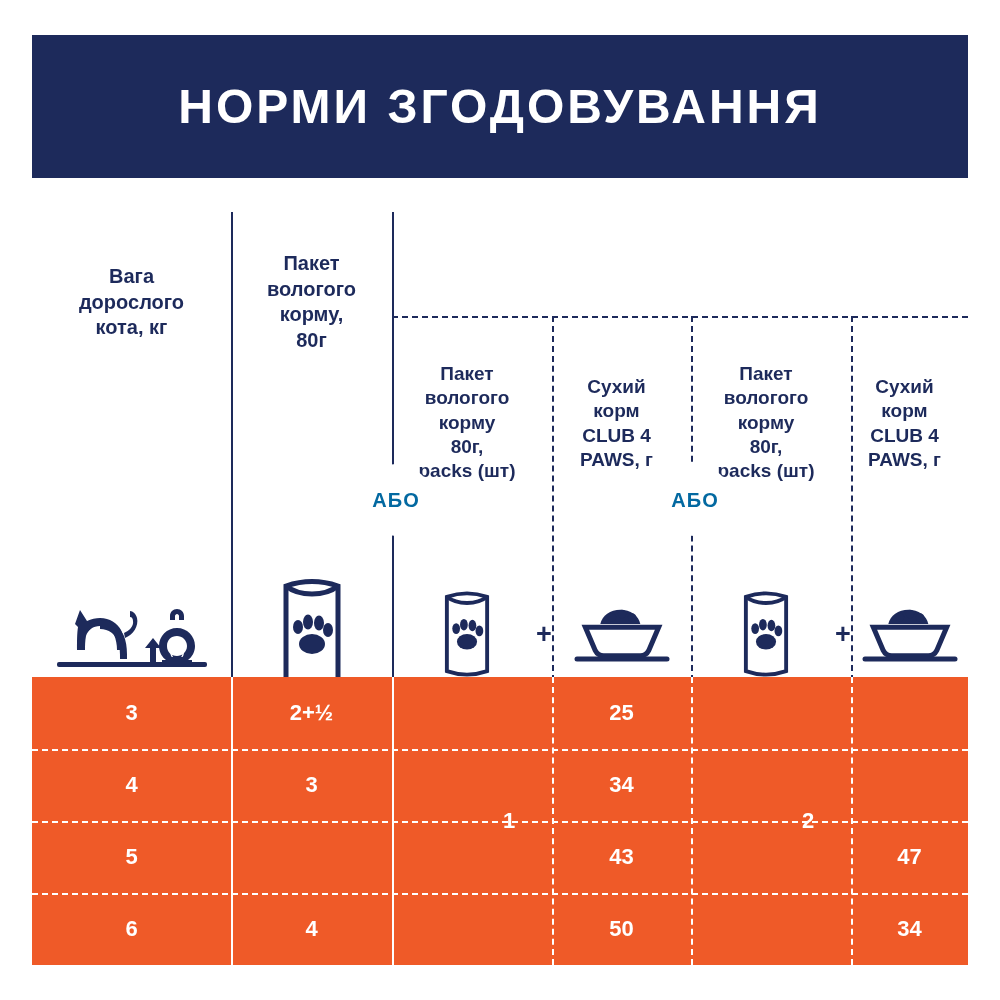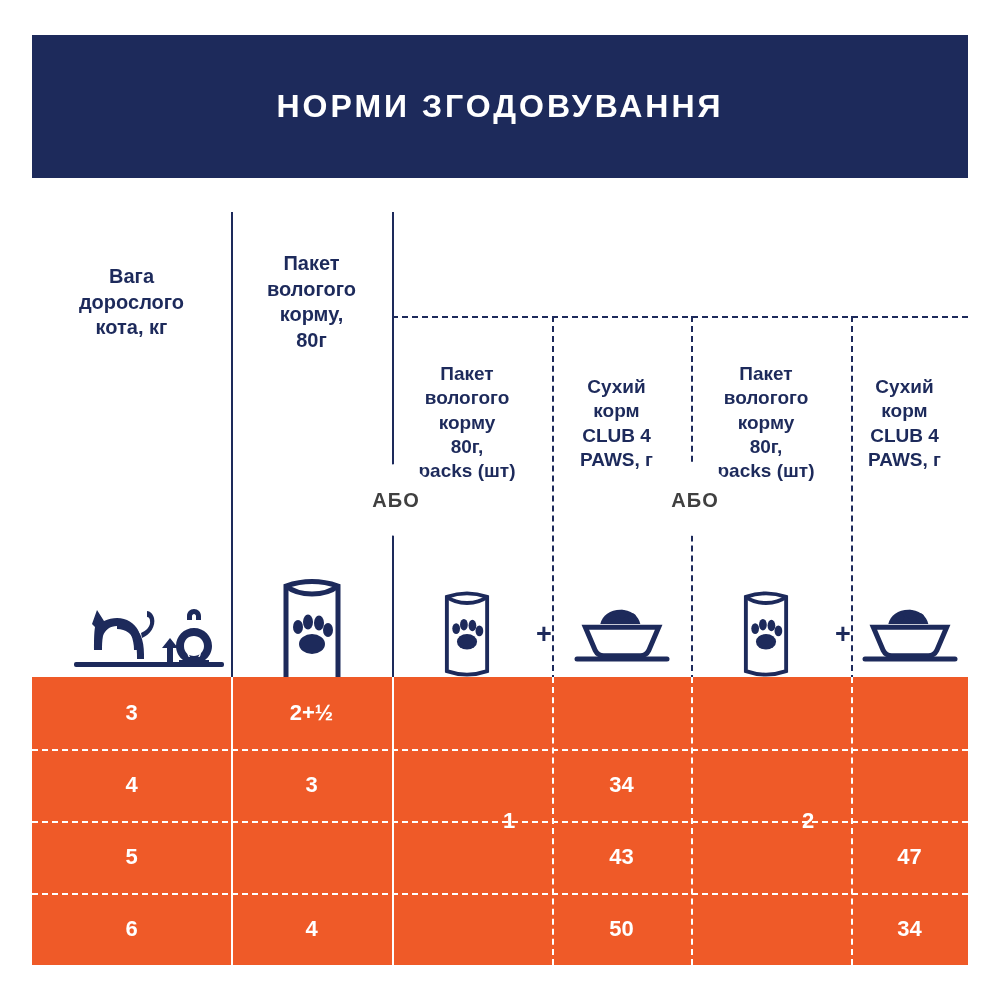--- a/index.html
+++ b/index.html
@@ -25,21 +25,21 @@
     top: 35px;
     width: 936px;
     height: 143px;
     background: #1d2a5b;
     display: flex;
     align-items: center;
     justify-content: center;
   }
   .header-title {
     color: #ffffff;
-    font-size: 32px;
+    font-size: 48px;
     font-weight: bold;
     letter-spacing: 3px;
     white-space: nowrap;
   }
 
   
   .table {
     position: absolute;
     left: 32px;
     top: 178px;
@@ -124,21 +124,21 @@
     height: 154px;
   }
   .icon-slot {
     position: absolute;
     top: 0;
     height: 154px;
     display: flex;
     align-items: center;
     justify-content: center;
   }
-  .icon-cat   { left: 17px;   width: 199px; }
+  .icon-cat   { left: 0px;   width: 199px; }
   .icon-pack0 { left: 199px; width: 161px; }
   .icon-pack1 { left: 360px; width: 150px; }
   .icon-plus1 { left: 497px; width: 30px;  }
   .icon-bowl1 { left: 520px; width: 139px; }
   .icon-pack2 { left: 659px; width: 150px; }
   .icon-plus2 { left: 796px; width: 30px;  }
   .icon-bowl2 { left: 819px; width: 117px; }
 
   .plus-sign {
     color: #1d2a5b;
@@ -203,21 +203,21 @@
 
   .abo {
     position: absolute;
     width: 72px;
     height: 72px;
     border-radius: 50%;
     background: #ffffff;
     display: flex;
     align-items: center;
     justify-content: center;
-    color: #404040;
+    color: #0369a1;
     font-size: 20px;
     font-weight: bold;
     letter-spacing: 1px;
   }
   .abo-a { left: 328px; top: 286px; }
   .abo-b { left: 627px; top: 286px; }
 
   svg { display: block; }
 </style>
 </head>
@@ -387,20 +387,21 @@
       <div class="row-sep" style="top:216px;"></div>
 
       <div class="vline-w solid" style="left:199px;"></div>
       <div class="vline-w solid" style="left:360px;"></div>
       <div class="vline-w" style="left:520px;"></div>
       <div class="vline-w" style="left:659px;"></div>
       <div class="vline-w" style="left:819px;"></div>
 
       <div class="dcell col-w" style="top:0px;">3</div>
       <div class="dcell col-p" style="top:0px;">2+½</div>
+      <div class="dcell col-a2" style="top:0px;">25</div>
 
       <div class="dcell col-w" style="top:72px;">4</div>
       <div class="dcell col-p" style="top:72px;">3</div>
       <div class="dcell col-a2" style="top:72px;">34</div>
 
       <div class="dcell col-w" style="top:144px;">5</div>
       <div class="dcell col-a2" style="top:144px;">43</div>
       <div class="dcell col-b2" style="top:144px;">47</div>
 
       <div class="dcell col-w" style="top:216px;">6</div>

